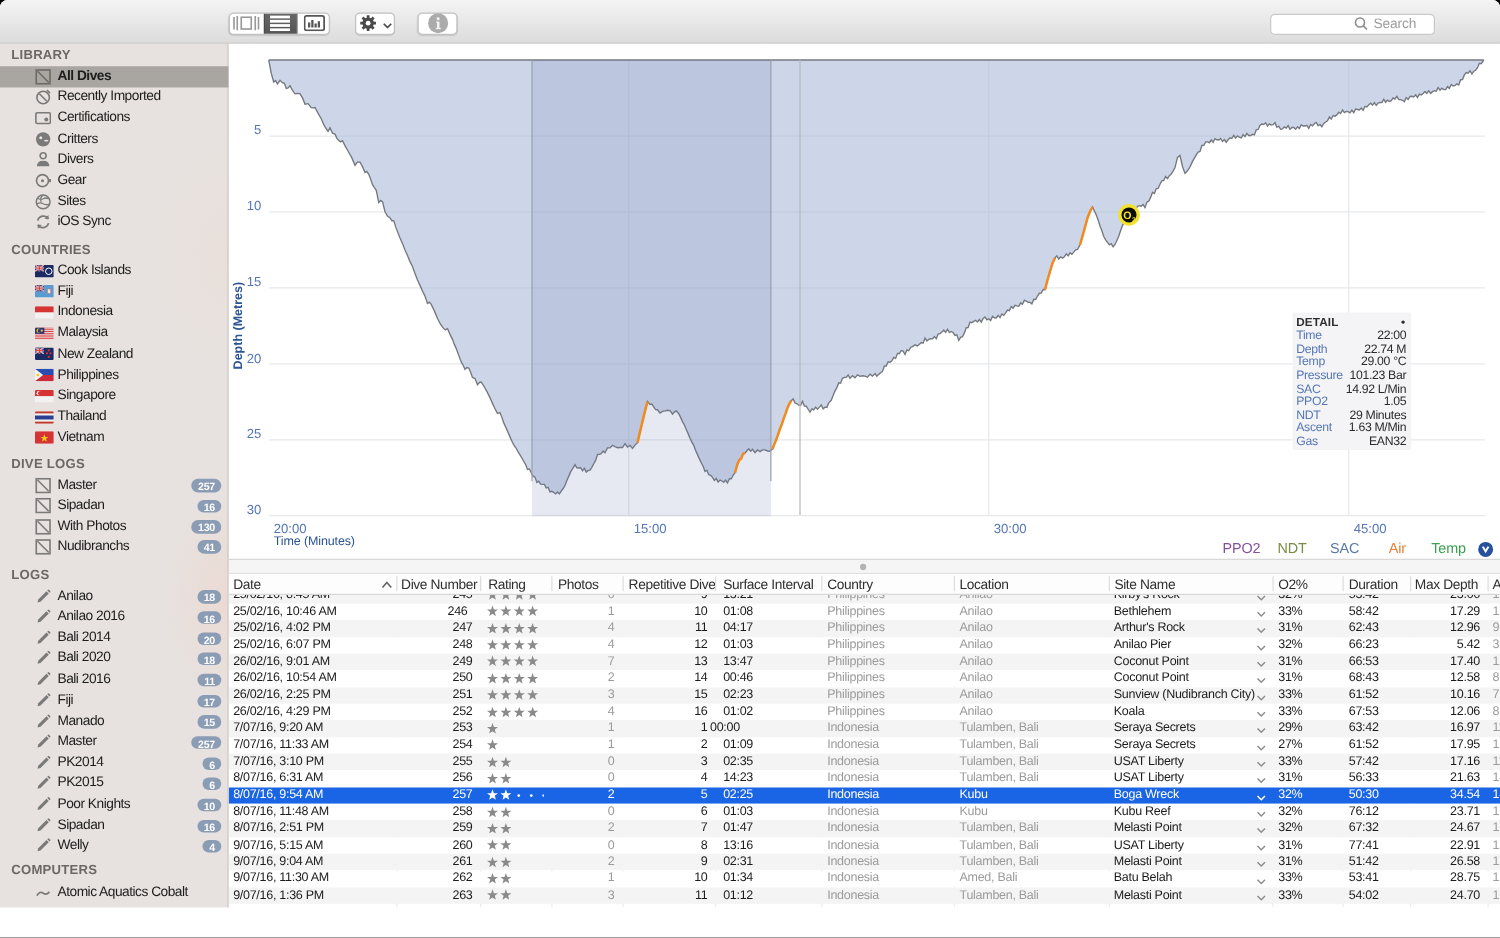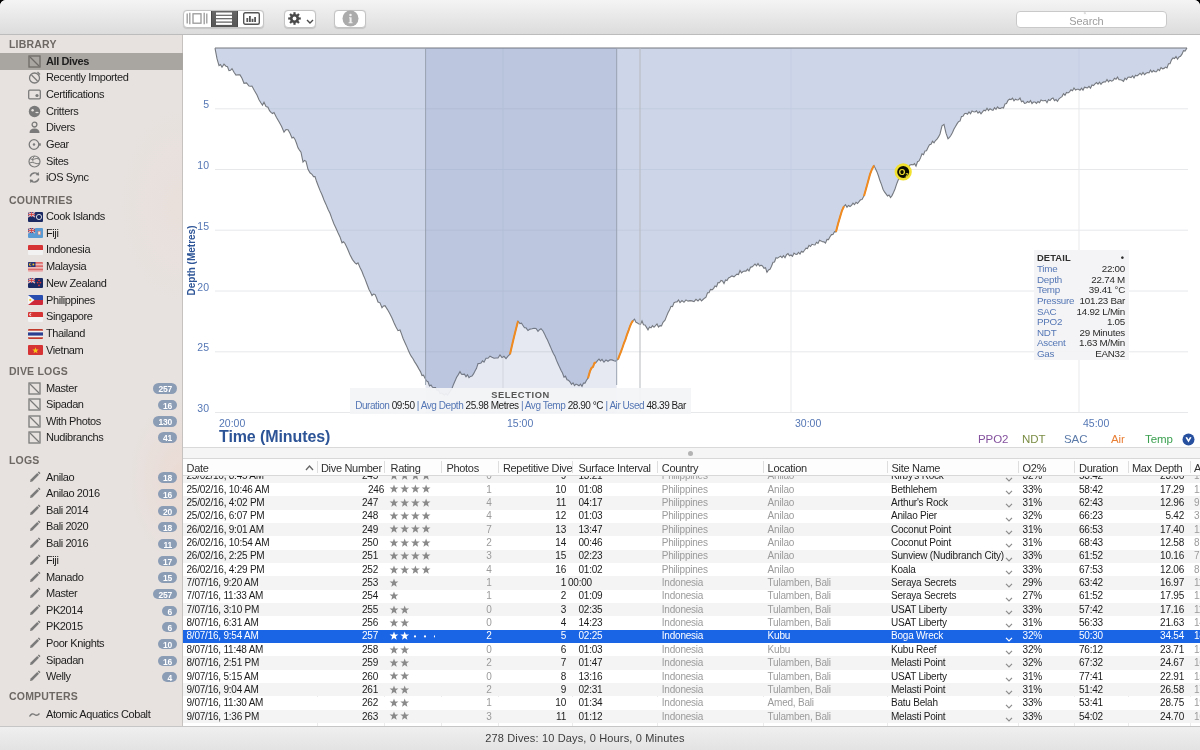--- a/index.html
+++ b/index.html
@@ -7,22 +7,22 @@
 
 #toolbar { position:absolute; left:0; top:0; width:1200px; height:35px;
   background:linear-gradient(#f4f4f4, #dcdcdc); border-bottom:1px solid #bcbcbc; }
 #seg { position:absolute; left:183px; top:10px; width:81px; height:17.5px;
   background:#fff; border:1px solid #c3c3c3; border-radius:4px; box-shadow:0 0.5px 1px rgba(0,0,0,.12); }
 .sg { position:absolute; top:0; height:15.5px; display:flex; align-items:center; justify-content:center; }
 .sg.sel { background:linear-gradient(#676767,#555); margin:0; height:15.5px; border-radius:0;
   border-left:1px solid #4a4a4a; border-right:1px solid #4a4a4a; }
 .tbtn { position:absolute; top:10px; height:17.5px; background:#fff; border:1px solid #c3c3c3;
   border-radius:4px; box-shadow:0 0.5px 1px rgba(0,0,0,.12); display:flex; align-items:center; justify-content:center; }
-#search { position:absolute; left:1016px; top:11px; width:151px; height:16.5px; background:#fff;
-  border:1px solid #c9c9c9; border-radius:4px; display:flex; align-items:center; justify-content:flex-end; padding-right:14px;flex-direction:column; }
+#search { position:absolute; left:1016px; top:11px; width:132px; height:16.5px; background:#fff;
+  border:1px solid #c9c9c9; border-radius:4px; display:flex; align-items:center; justify-content:flex-end; padding-right:14px; }
 #search span { color:#9d9d9d; font-size:11px; letter-spacing:-0.1px; margin-left:4px; }
 
 
 #sidebar { position:absolute; left:0; top:35px; width:183px; height:691px;
   background:
    radial-gradient(ellipse 70px 110px at 182px 445px, rgba(243,200,186,0.32), rgba(243,200,186,0) 75%),
    radial-gradient(ellipse 80px 130px at 180px 170px, rgba(243,212,202,0.18), rgba(243,212,202,0) 75%),
    #e7e2df;
   border-right:1px solid #c5c2bf; }
 .shead { position:absolute; left:9px; font-size:10.5px; font-weight:bold; color:#6e6864; letter-spacing:0.2px; }
@@ -36,21 +36,21 @@
 
 
 #chartwrap { position:absolute; left:183px; top:35px; width:1017px; height:412px; background:#fff; }
 #chart { position:absolute; left:0; top:0; }
 .gh { stroke:#e6e8ea; stroke-width:1; }
 .gv { stroke:#e8e9eb; stroke-width:1; }
 .ylab { position:absolute; left:0; width:26px; text-align:right; font-size:10.5px; color:#5577b5; }
 .xlab { position:absolute; top:382px; font-size:10.5px; color:#5577b5; }
 #depthlab { position:absolute; left:-42px; top:220px; width:100px; text-align:center; font-size:10px;
   font-weight:bold; color:#2d5496; transform:rotate(-90deg); }
-#timelab { position:absolute; left:36px; top:392.5px; font-size:16px; letter-spacing:-0.1px; font-weight:bold; color:#2d5496; }
+#timelab { position:absolute; left:36px; top:392.5px; font-size:10px; letter-spacing:-0.1px; font-weight:normal; color:#2d5496; }
 #detail { position:absolute; left:851px; top:214.5px; width:95px; height:110px;
   background:rgba(243,243,245,0.94); font-size:9.8px; letter-spacing:-0.25px; padding:2px 3px 0 3px; }
 #detail .dt { font-weight:bold; color:#2e2e2e; letter-spacing:0.1px; font-size:9.4px; height:11.5px; position:relative; }
 #detail .dt .dot { position:absolute; right:2px; top:0; letter-spacing:0; }
 #detail .dr { height:10.65px; position:relative; }
 #detail .dl { color:#5577b5; }
 #detail .dv { position:absolute; right:1px; color:#2b2b2b; }
 #selbox { position:absolute; left:167px; top:353px; width:341px; height:26px;
   background:rgba(243,244,246,0.93); text-align:center; }
 #selbox .st { font-size:9.3px; font-weight:bold; color:#555; letter-spacing:0.6px; margin-top:1.5px; }
@@ -505,31 +505,27 @@
       <div class="ylab" style="top:367px">30</div>
       <div class="xlab" style="left:36px">20:00</div>
       <div class="xlab" style="left:324px">15:00</div>
       <div class="xlab" style="left:612px">30:00</div>
       <div class="xlab" style="left:900px">45:00</div>
 <div id="timelab">Time (Minutes)</div>
 <div id="detail">
         <div class="dt">DETAIL<span class="dot">•</span></div>
         <div class="dr"><span class="dl">Time</span><span class="dv">22:00</span></div>
         <div class="dr"><span class="dl">Depth</span><span class="dv">22.74 M</span></div>
-        <div class="dr"><span class="dl">Temp</span><span class="dv">39.41 °C</span></div>
+        <div class="dr"><span class="dl">Temp</span><span class="dv">29.00 °C</span></div>
         <div class="dr"><span class="dl">Pressure</span><span class="dv">101.23 Bar</span></div>
         <div class="dr"><span class="dl">SAC</span><span class="dv">14.92 L/Min</span></div>
         <div class="dr"><span class="dl">PPO2</span><span class="dv">1.05</span></div>
         <div class="dr"><span class="dl">NDT</span><span class="dv">29 Minutes</span></div>
         <div class="dr"><span class="dl">Ascent</span><span class="dv">1.63 M/Min</span></div>
         <div class="dr"><span class="dl">Gas</span><span class="dv">EAN32</span></div>
-      </div>
-      <div id="selbox">
-        <div class="st">SELECTION</div>
-        <div class="ss"><b>Duration</b> <v>09:50</v> <b>| Avg Depth</b> <v>25.98 Metres</v> <b>| Avg Temp</b> <v>28.90 °C</v> <b>| Air Used</b> <v>48.39 Bar</v></div>
       </div>
       <div id="toggles">
 <span style="left:795px;color:#84519e">PPO2</span>
 <span style="left:839px;color:#7b8d45">NDT</span>
 <span style="left:881px;color:#5b7aa9">SAC</span>
 <span style="left:928px;color:#e87f35">Air</span>
 <span style="left:962px;color:#3aa04f">Temp</span>
 <svg style="position:absolute;left:999px;top:398px" width="13" height="13">
           <circle cx="6.5" cy="6.5" r="6" fill="#27509e"></circle>
           <path d="M3.5 4.5 L6.5 9.5 L9.5 4.5 L8 4 L6.5 6.5 L5 4 Z" fill="#fff"></path>
@@ -572,21 +568,21 @@
 <span class="c" style="left:822px;top:3px"><svg width="8" height="5" viewBox="0 0 8 5">
             <path d="M1 0.8 L4 3.8 L7 0.8" stroke="#8d8d8d" stroke-width="1.2" fill="none"></path>
           </svg></span>
 <span class="c" style="left:839.6px">32%</span>
 <span class="c" style="left:896px">53:42</span>
 <span class="c r" style="left:941px;width:60px">23.06</span>
 <span class="c g" style="left:1011px">17</span>
 </div>
       <div class="trow" style="top:24.9px">
 <span class="c" style="left:3.5px">25/02/16, 10:46 AM</span>
-<span class="c r" style="left:143px;width:58px">246</span>
+<span class="c r" style="left:133px;width:58px">246</span>
 <span class="c" style="left:205.5px;top:1.6px">
           <svg class="stars" width="46" height="10" viewBox="0 0 46 10">
             <path d="M5.0 0.4 L6.1 3.5 L9.4 3.6 L6.8 5.6 L7.7 8.7 L5.0 6.9 L2.3 8.7 L3.2 5.6 L0.6 3.6 L3.9 3.5Z" fill="#8a8a8a"></path>
             <path d="M15.7 0.4 L16.8 3.5 L20.1 3.6 L17.5 5.6 L18.4 8.7 L15.7 6.9 L13.0 8.7 L13.9 5.6 L11.3 3.6 L14.6 3.5Z" fill="#8a8a8a"></path>
             <path d="M26.4 0.4 L27.5 3.5 L30.8 3.6 L28.2 5.6 L29.1 8.7 L26.4 6.9 L23.7 8.7 L24.6 5.6 L22.0 3.6 L25.3 3.5Z" fill="#8a8a8a"></path>
             <path d="M37.1 0.4 L38.2 3.5 L41.5 3.6 L38.9 5.6 L39.8 8.7 L37.1 6.9 L34.4 8.7 L35.3 5.6 L32.7 3.6 L36.0 3.5Z" fill="#8a8a8a"></path>
           </svg>
         </span>
 <span class="c r g" style="left:257px;width:51.5px">1</span>
 <span class="c r" style="left:325px;width:58px">10</span>
@@ -1030,13 +1026,12 @@
         <div class="hsep" style="left:389px"></div>
         <div class="hsep" style="left:474px"></div>
         <div class="hsep" style="left:579.5px"></div>
         <div class="hsep" style="left:703.5px"></div>
         <div class="hsep" style="left:835px"></div>
         <div class="hsep" style="left:890.5px"></div>
         <div class="hsep" style="left:945px"></div>
         <div class="hsep" style="left:1007px"></div>
       </div>
     </div>
-<div id="status">278 Dives: 10 Days, 0 Hours, 0 Minutes</div>
 </div>
 </body></html>

